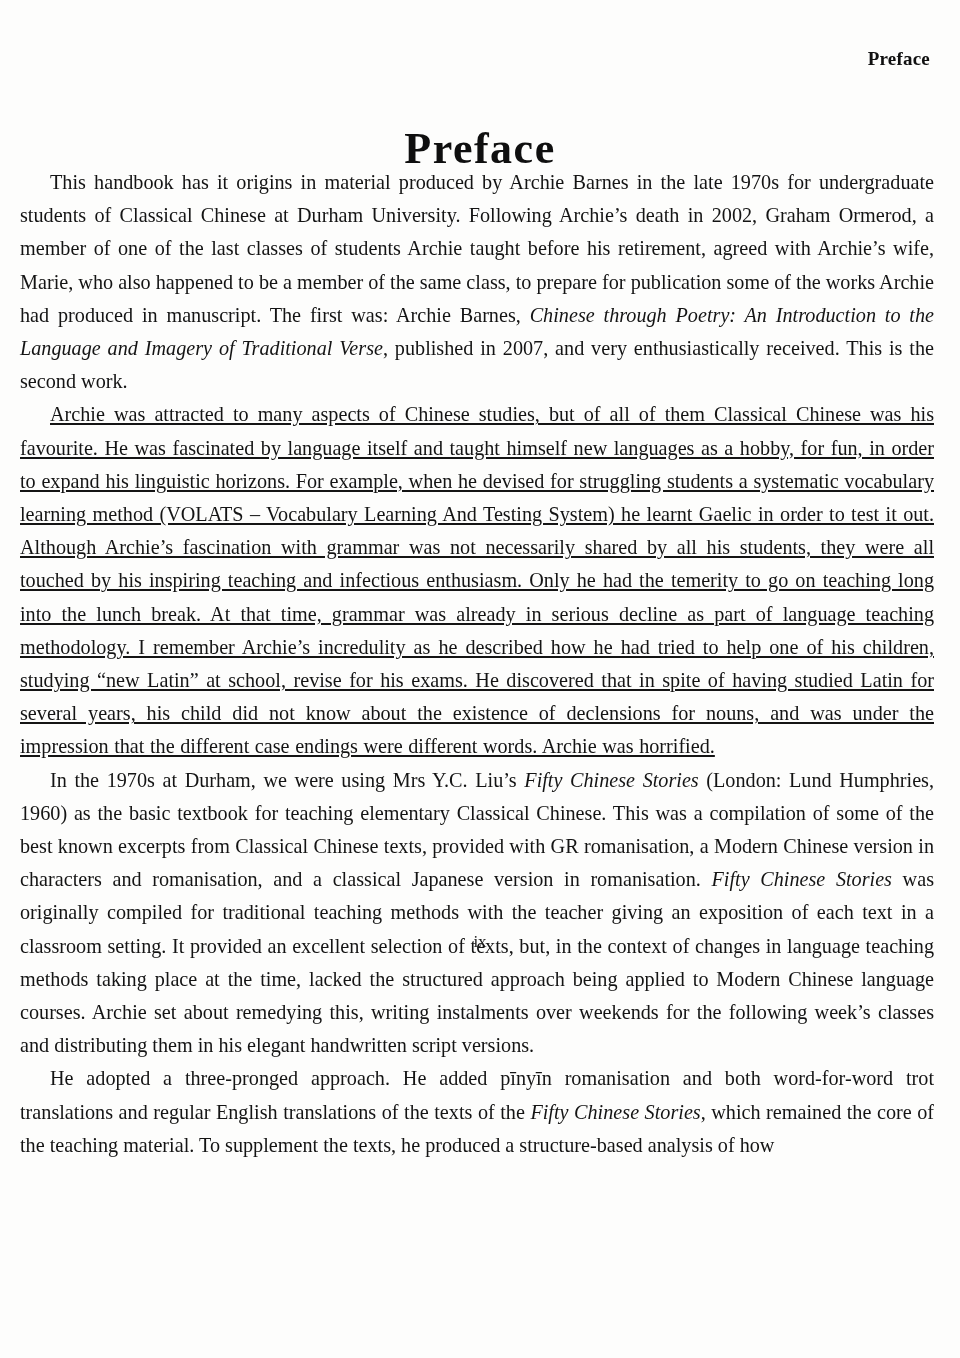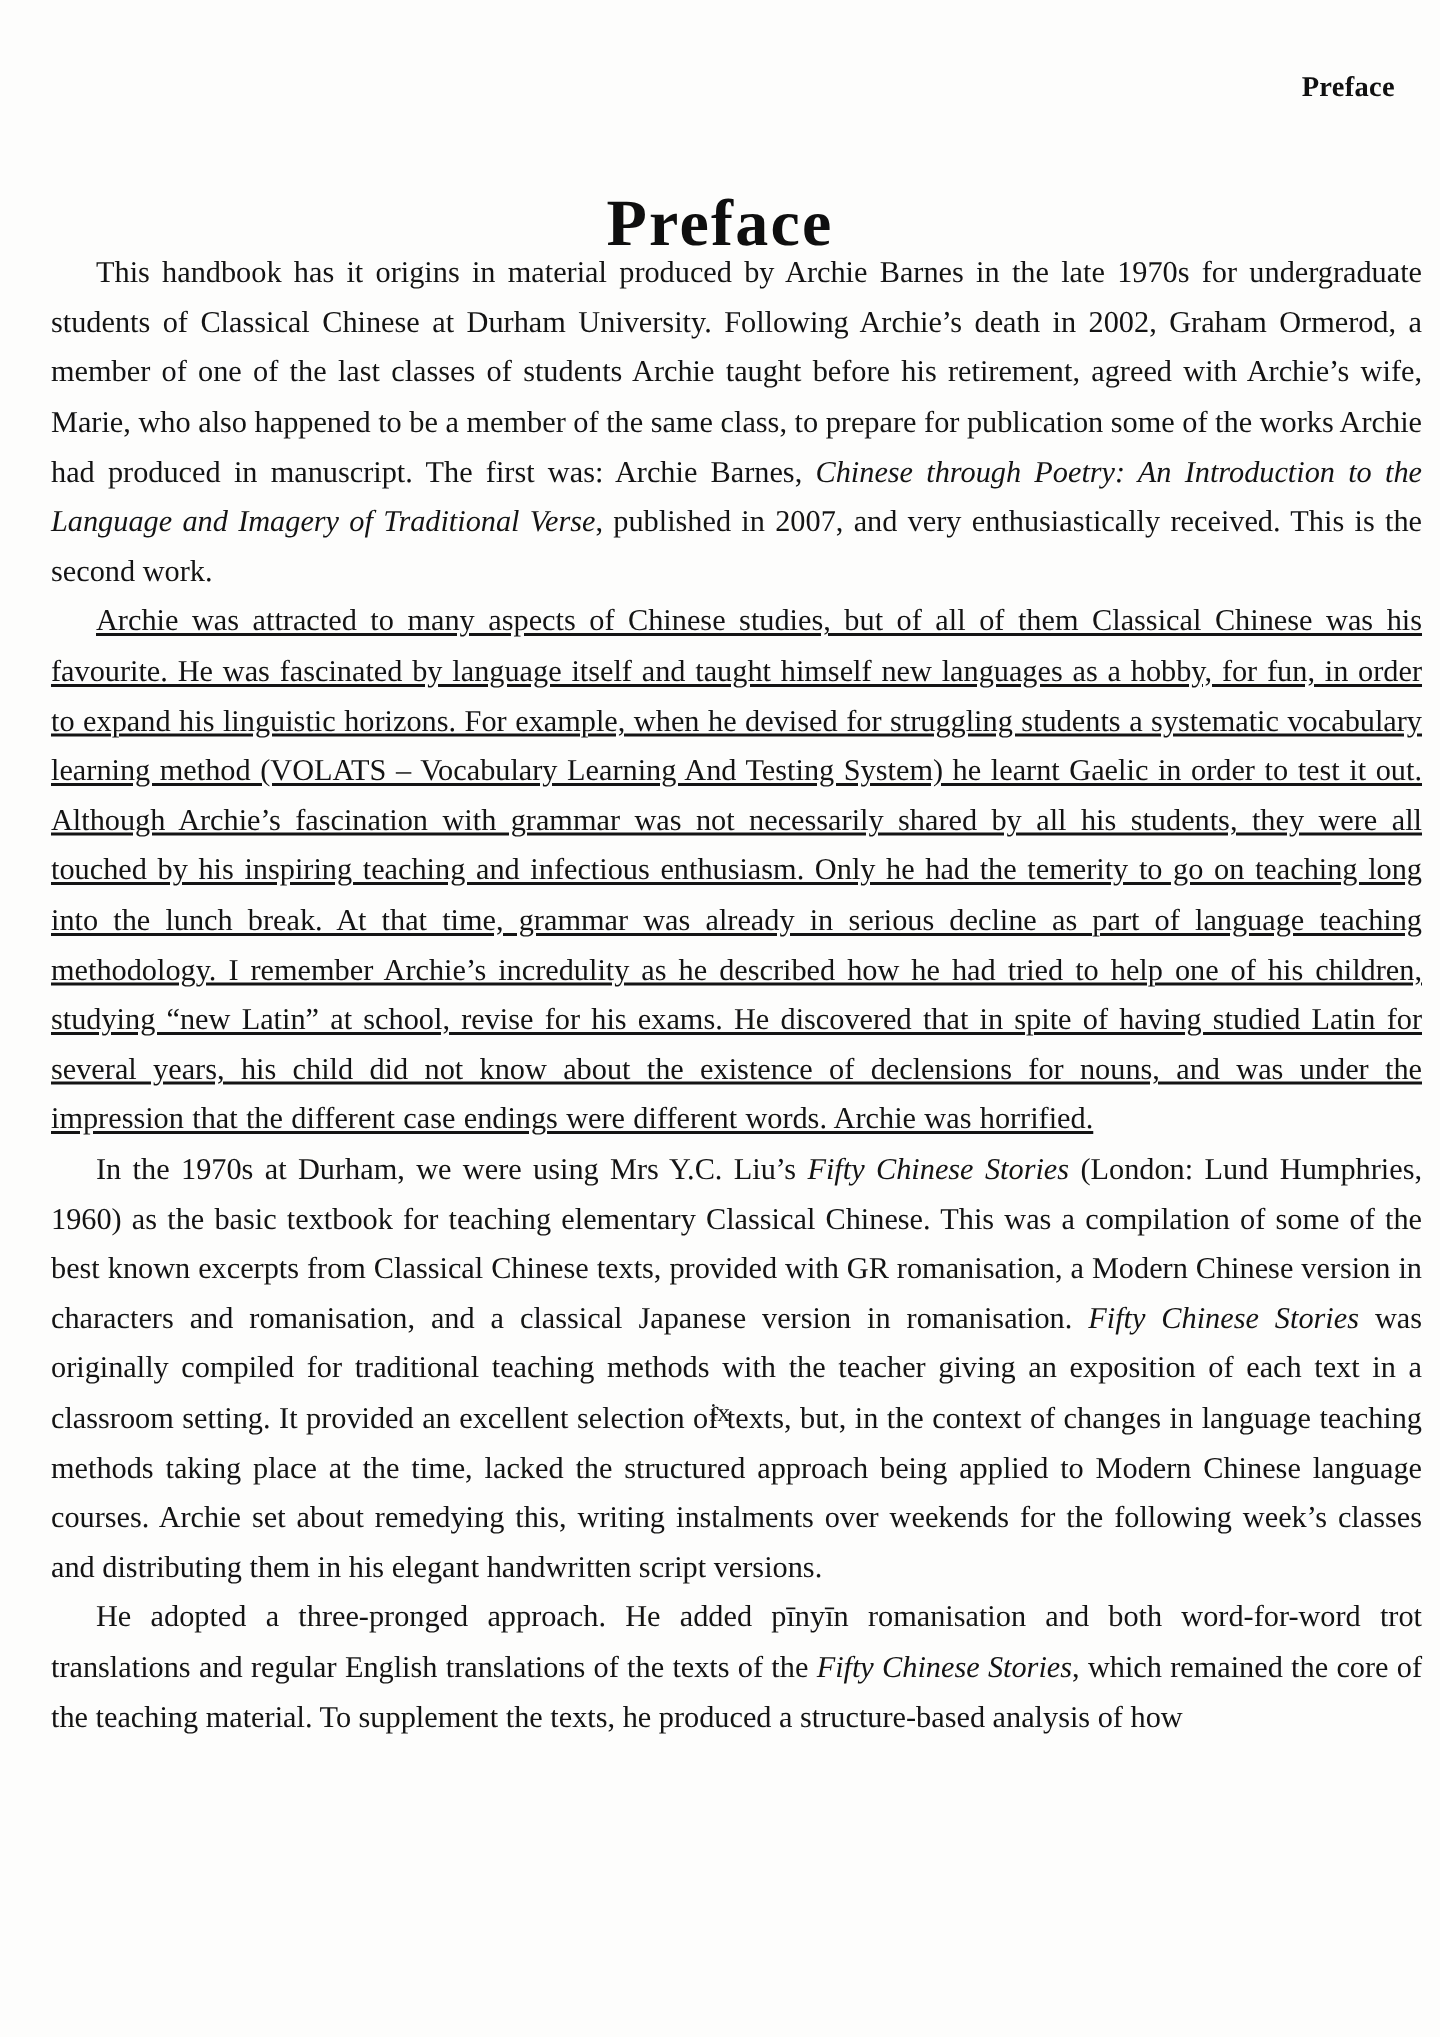--- a/index.html
+++ b/index.html
@@ -47,21 +47,21 @@
     font-weight: bold;
     letter-spacing: 1.5px;
     color: #0f0f0f;
     line-height: 1.1;
   }
 
   
   .body-text {
     position: absolute;
     top: 166px;
-    left: 34px;
+    left: 20px;
     width: 914px;
     font-size: 20.2px;
     line-height: 33.2px;
     text-align: justify;
     text-justify: inter-word;
     color: #141414;
     hyphens: none;
   }
 
   .body-text p {

